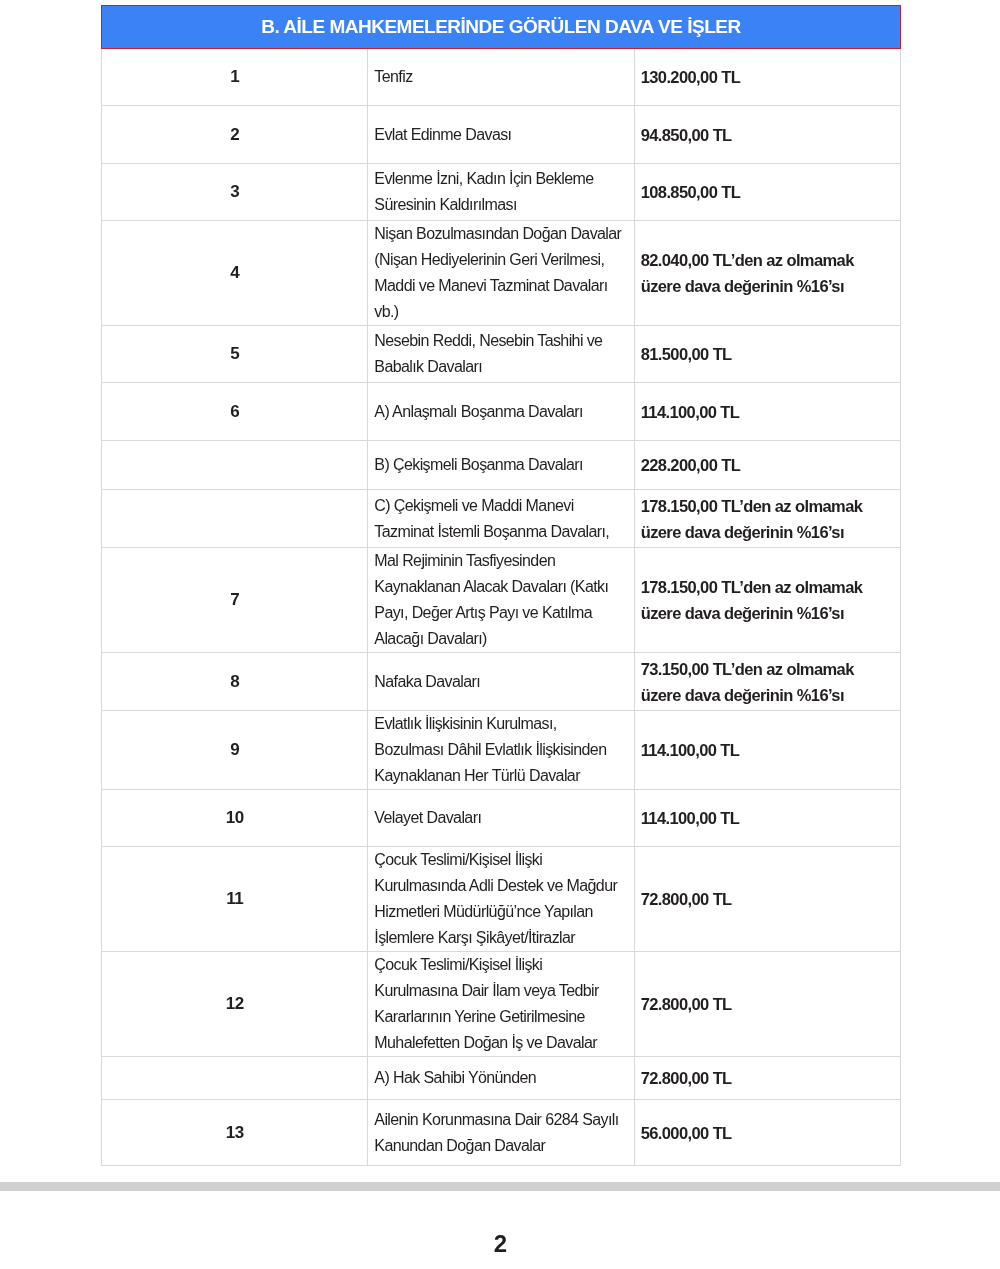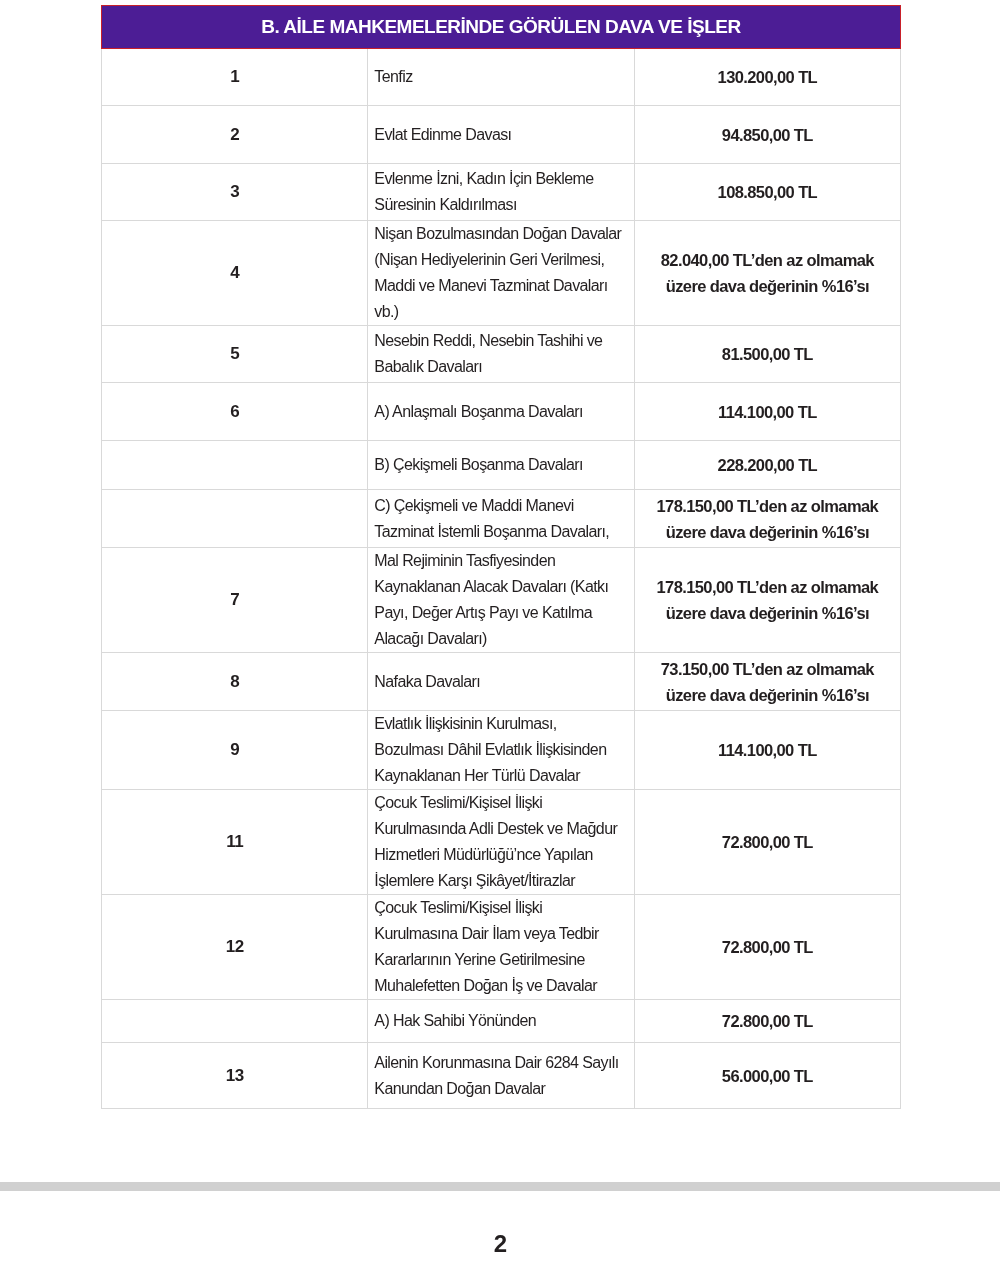--- a/index.html
+++ b/index.html
@@ -2,25 +2,25 @@
 <html><head>
 <meta charset="utf-8">
 <style>
   html, body { margin: 0; padding: 0; background: #ffffff; }
   body { width: 1000px; height: 1269px; position: relative; overflow: hidden;
          font-family: "Liberation Sans", sans-serif; color: #231f20; }
   .table-wrap { position: absolute; left: 101px; top: 5px; width: 800px; }
   table { border-collapse: collapse; width: 800px; table-layout: fixed; }
   td { border: 1px solid #d9d9d9; font-size: 16px; line-height: 26px;
        letter-spacing: -0.6px; vertical-align: middle; }
-  .hdr { background: #4c1d95; color: #ffffff; font-weight: bold; text-align: center;
+  .hdr { background: #3b82f6; color: #ffffff; font-weight: bold; text-align: center;
          height: 40px; font-size: 19px; letter-spacing: -0.5px; border: 1px solid #c8202a; }
   .no { width: 54px; text-align: center; font-weight: bold; font-size: 17px; }
   .desc { width: 397px; padding: 0 6px; margin-left: 32px; }
-  .fee { width: 322px; text-align: center; font-weight: bold; padding: 0 6px; font-size: 16.5px; margin-left: 12px; }
+  .fee { width: 322px; text-align: left; font-weight: bold; padding: 0 6px; font-size: 16.5px; margin-left: 12px; }
   .page-bar { position: absolute; left: 0; top: 1182px; width: 1000px; height: 9px; background: #d0d0d0; }
   .page-num { position: absolute; left: 0; top: 1230px; width: 1000px; text-align: center;
               font-size: 24px; font-weight: bold; letter-spacing: -1px; }
 </style>
 </head>
 <body>
 
 <div class="table-wrap">
   <table>
     <tbody>
@@ -75,20 +75,25 @@
       <tr style="height:58px">
         <td class="no">8</td>
         <td class="desc">Nafaka Davaları</td>
         <td class="fee">73.150,00 TL’den az olmamak üzere dava değerinin %16’sı</td>
       </tr>
       <tr style="height:57px">
         <td class="no">9</td>
         <td class="desc">Evlatlık İlişkisinin Kurulması, Bozulması Dâhil Evlatlık İlişkisinden Kaynaklanan Her Türlü Davalar</td>
         <td class="fee">114.100,00 TL</td>
       </tr>
+      <tr style="height:57px">
+        <td class="no">10</td>
+        <td class="desc">Velayet Davaları</td>
+        <td class="fee">114.100,00 TL</td>
+      </tr>
       <tr style="height:83px">
         <td class="no">11</td>
         <td class="desc">Çocuk Teslimi/Kişisel İlişki Kurulmasında Adli Destek ve Mağdur Hizmetleri Müdürlüğü’nce Yapılan İşlemlere Karşı Şikâyet/İtirazlar</td>
         <td class="fee">72.800,00 TL</td>
       </tr>
       <tr style="height:82px">
         <td class="no">12</td>
         <td class="desc">Çocuk Teslimi/Kişisel İlişki Kurulmasına Dair İlam veya Tedbir Kararlarının Yerine Getirilmesine Muhalefetten Doğan İş ve Davalar</td>
         <td class="fee">72.800,00 TL</td>
       </tr>

